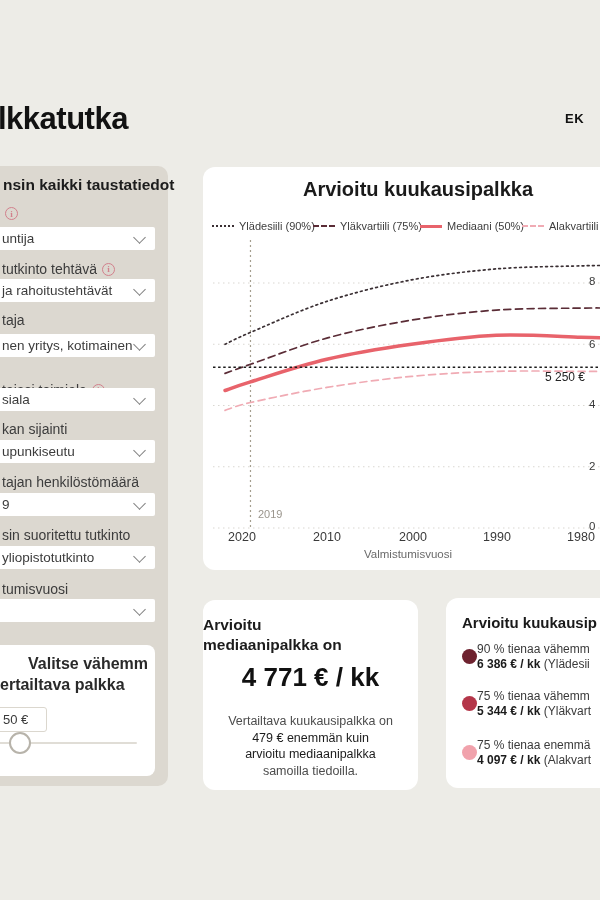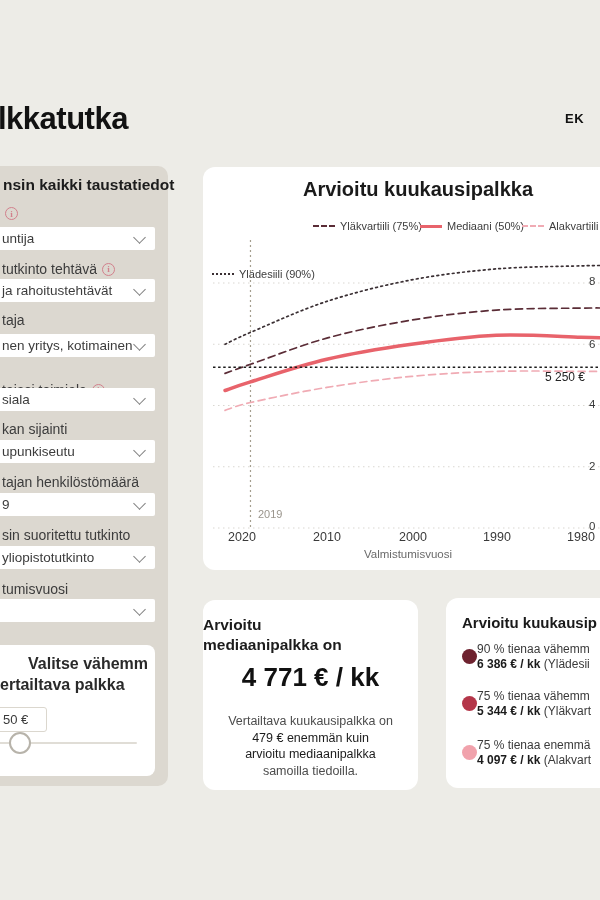--- a/index.html
+++ b/index.html
@@ -139,21 +139,21 @@
       <div class="abs cc-l2">ertailtava palkka</div>
       <div class="abs cc-input">50 €</div>
       <div class="abs cc-track"></div>
       <div class="abs cc-handle"></div>
     </div>
   </aside>
 
   <section class="abs card chart-card">
     <h2 class="abs chart-title">Arvioitu kuukausipalkka</h2>
 
-    <div class="abs legend-item" style="left:9px;margin-top:48px;">
+    <div class="abs legend-item" style="left:9px;">
       <span class="swatch" style="border-top: 2px dotted rgb(58, 47, 51);"></span>
       <span>Ylädesiili (90%)</span>
     </div>
     <div class="abs legend-item" style="left:110px;">
       <span class="swatch" style="border-top: 2px dashed rgb(90, 44, 54);"></span>
       <span>Yläkvartiili (75%)</span>
     </div>
     <div class="abs legend-item" style="left:217px;">
       <span class="swatch" style="border-top: 3px solid rgb(232, 99, 107);"></span>
       <span>Mediaani (50%)</span>

